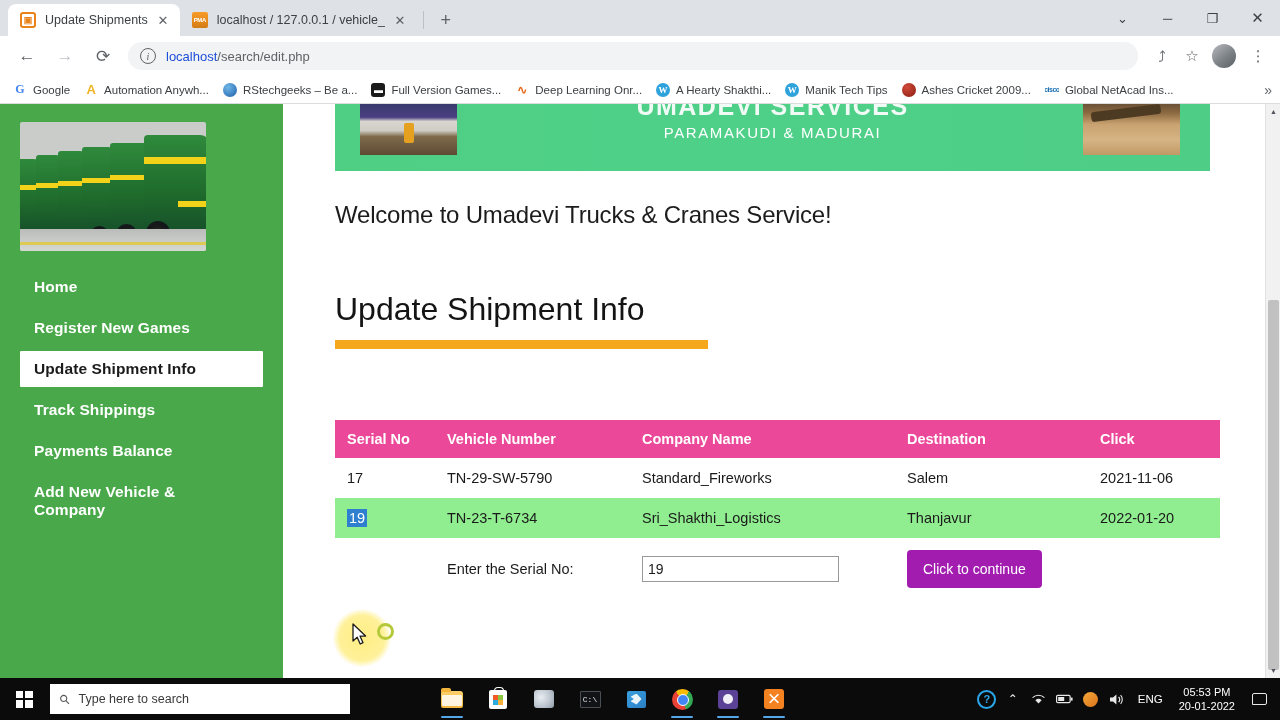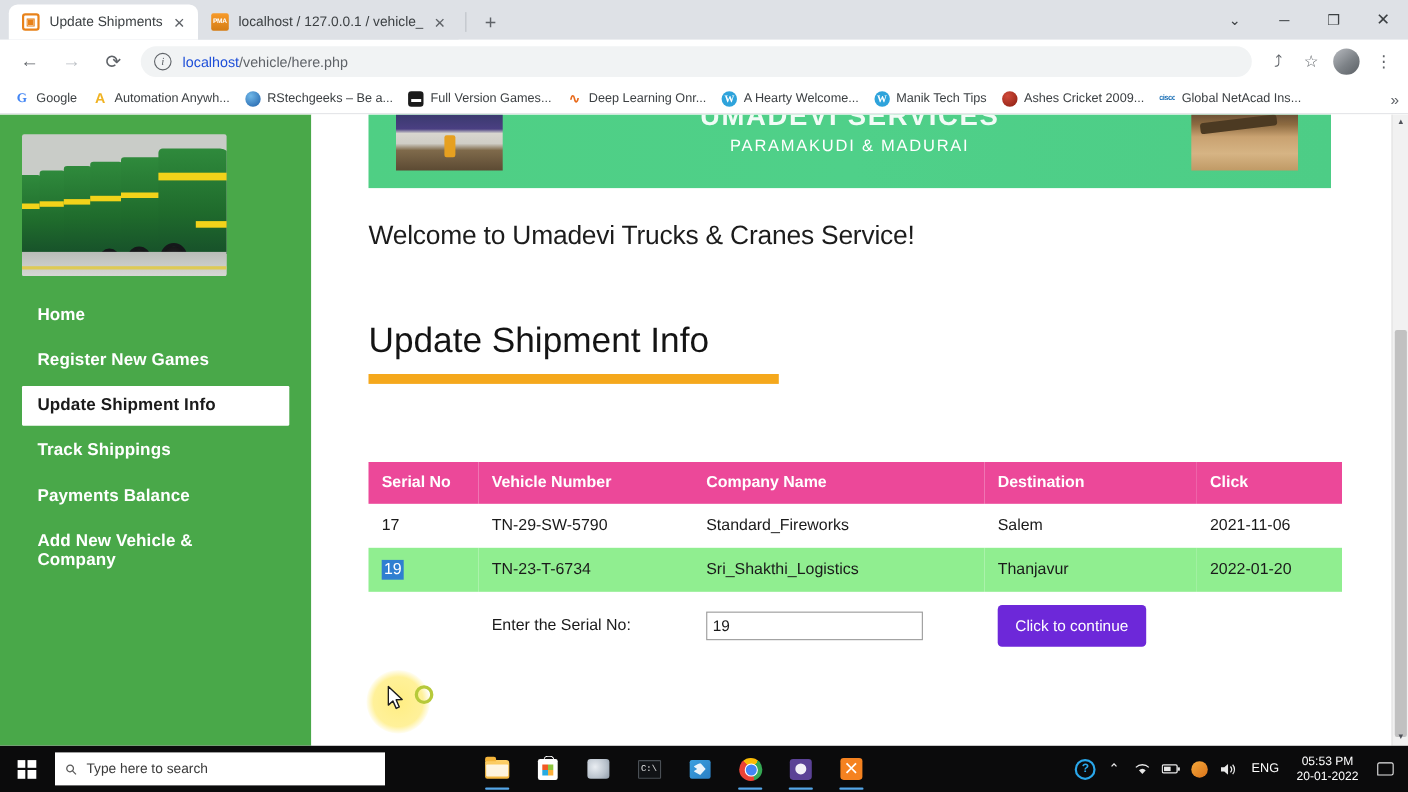--- a/index.html
+++ b/index.html
@@ -338,21 +338,21 @@
   #serial-input {
     width: 197px; height: 26px;
     border: 1px solid #999;
     background: #fff;
     font-size: 14px;
     font-family: "Liberation Sans", sans-serif;
     padding: 2px 5px;
     color: #1a1a1a;
   }
   #continue-button {
-    background: #6d28d9;
+    background: #a21caf;
     color: #ffffff;
     border: none;
     border-radius: 4px;
     padding: 11px 16px;
     font-size: 14px;
     font-family: "Liberation Sans", sans-serif;
     white-space: nowrap;
   }
 
   
@@ -577,21 +577,21 @@
       <div class="win-btn close-btn">✕</div>
     </div>
   </div>
 
   <div id="toolbar">
     <div class="nav-btn">←</div>
     <div class="nav-btn disabled">→</div>
     <div class="nav-btn">⟳</div>
     <div id="omnibox">
       <span id="site-info-icon">i</span>
-      <span id="url-text"><span class="url-host">localhost</span><span class="url-path">/vehicle/here.php</span></span>
+      <span id="url-text"><span class="url-host">localhost</span><span class="url-path">/search/edit.php</span></span>
     </div>
     <div class="tool-icon">⤴</div>
     <div class="tool-icon">☆</div>
     <div id="avatar-icon"></div>
     <div class="tool-icon">⋮</div>
   </div>
 
   <div id="bookmarks-bar">
     <div class="bookmark">
       <span class="bm-icon bm-google">G</span>
@@ -608,21 +608,21 @@
     <div class="bookmark">
       <span class="bm-icon bm-game">▬</span>
       <span>Full Version Games...</span>
     </div>
     <div class="bookmark">
       <span class="bm-icon bm-matlab">∿</span>
       <span>Deep Learning Onr...</span>
     </div>
     <div class="bookmark">
       <span class="bm-icon bm-wp">W</span>
-      <span>A Hearty Welcome...</span>
+      <span>A Hearty Shakthi...</span>
     </div>
     <div class="bookmark">
       <span class="bm-icon bm-wp">W</span>
       <span>Manik Tech Tips</span>
     </div>
     <div class="bookmark">
       <span class="bm-icon bm-cricket"></span>
       <span>Ashes Cricket 2009...</span>
     </div>
     <div class="bookmark">

